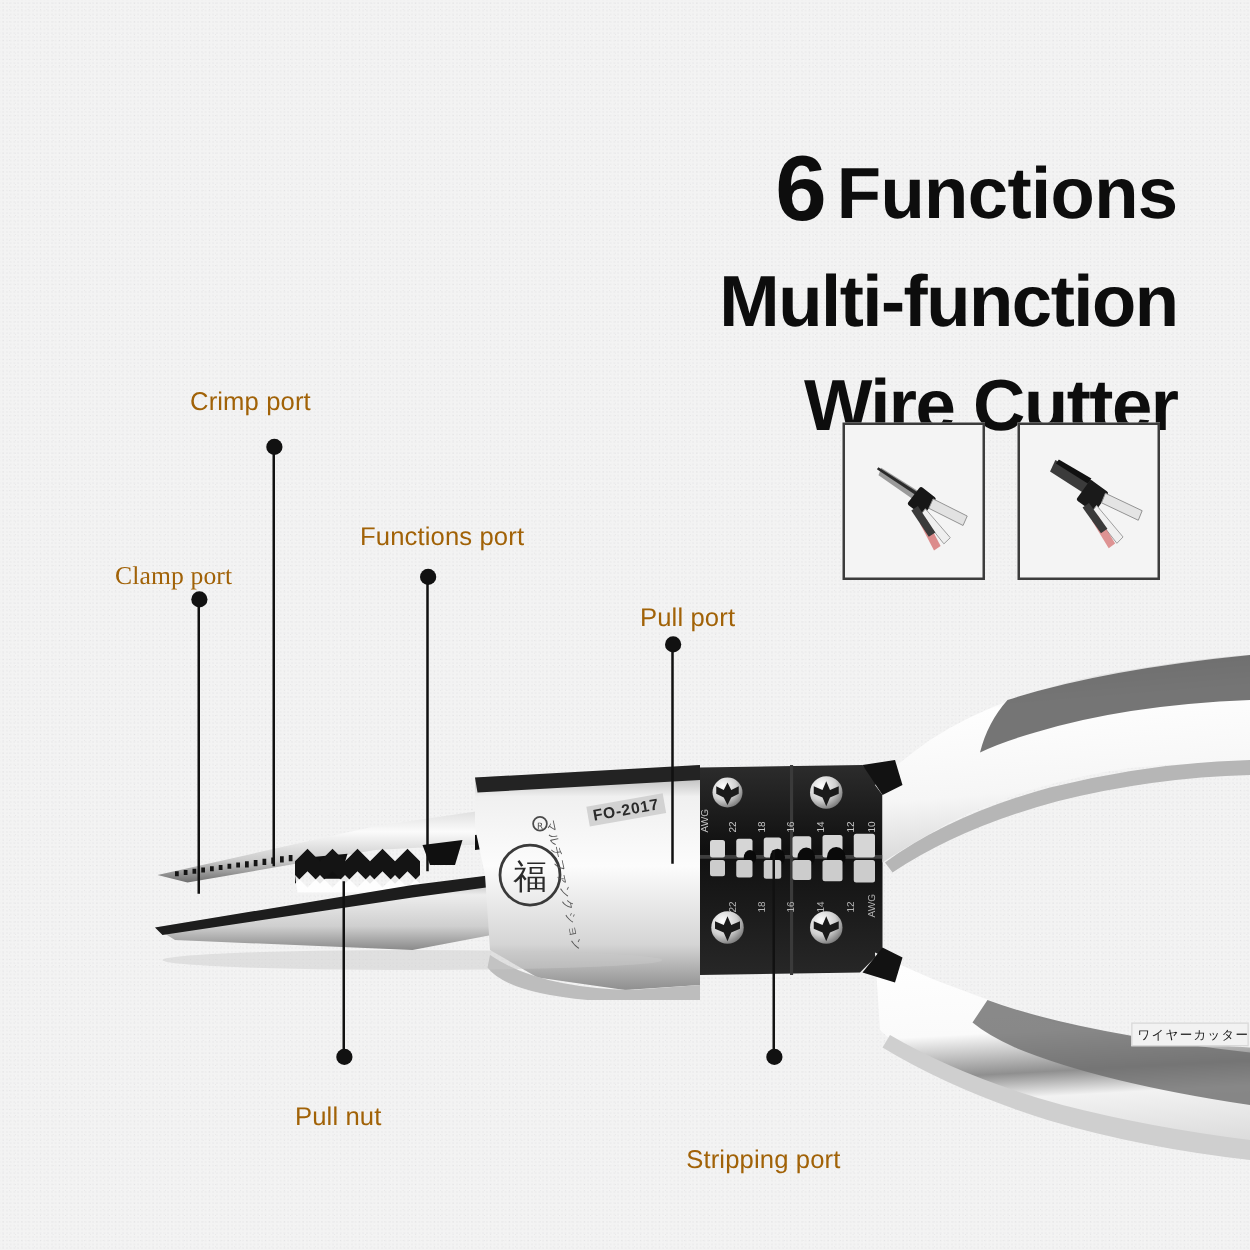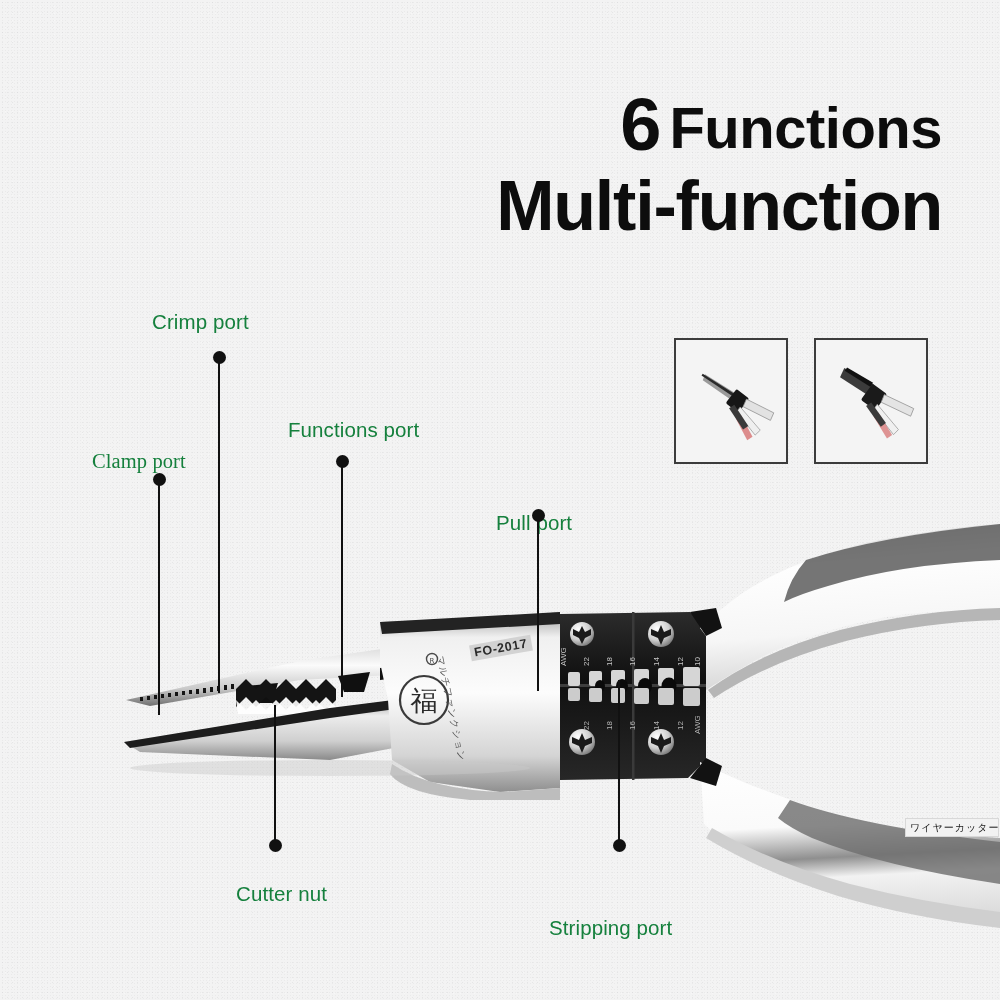--- a/index.html
+++ b/index.html
@@ -27,21 +27,21 @@
       radial-gradient(rgba(255,255,255,0.55) 0.6px, transparent 0.7px),
       radial-gradient(rgba(150,150,158,0.18) 0.5px, transparent 0.6px);
     background-size: 5px 5px, 7px 7px, 3px 3px;
     background-position: 0 0, 2px 3px, 1px 1px;
   }
 
   
   .headline {
     position: absolute;
     right: 58px;
-    top: 88px;
+    top: 114px;
     text-align: right;
     color: #0d0d0d;
     line-height: 1.0;
   }
   .hl-line1 {
     display: block;
     white-space: nowrap;
     font-size: 58px;
     font-weight: 700;
     letter-spacing: -0.5px;
@@ -49,24 +49,24 @@
   .hl-num {
     font-size: 74px;
     font-weight: 700;
     letter-spacing: -1px;
     vertical-align: -2px;
     margin-right: 9px;
   }
   .hl-line2, .hl-line3 {
     display: block;
     white-space: nowrap;
-    font-size: 70px;
+    font-size: 58px;
     font-weight: 700;
     letter-spacing: -1.2px;
-    margin-top: 9px;
+    margin-top: 25px;
   }
 
   
   .thumbs {
     position: absolute;
     left: 674px;
     top: 338px;
     display: flex;
     gap: 26px;
   }
@@ -77,21 +77,21 @@
     border: 2px solid #3c3c3c;
     background: #f4f4f4;
     overflow: hidden;
   }
   .thumb svg { position: absolute; left: 0; top: 0; }
 
   
   .callout-label {
     position: absolute;
     font-size: 20.5px;
-    color: #15803d;
+    color: #a16207;
     white-space: nowrap;
     letter-spacing: 0.1px;
   }
   .leader-line {
     position: absolute;
     width: 2px;
     background: #111111;
   }
   .leader-dot {
     position: absolute;
@@ -333,20 +333,21 @@
   <div class="jp-side">マルチファンクション</div>
   <div class="handle-label">
     <span>ワイヤーカッター</span>
   </div>
 
   <div class="headline">
     <span class="hl-line1">
       <span class="hl-num">6</span><span>Functions</span>
     </span>
     <span class="hl-line2">Multi-function</span>
+    <span class="hl-line3">Wire Cutter</span>
   </div>
 
   <div class="thumbs">
     <div class="thumb">
       <svg width="110" height="122" viewBox="0 0 110 122">
         <g transform="rotate(38 55 61)">
           <path d="M18,56 L56,52 L56,60 L20,62 Z" fill="#9a9a9a"></path>
           <path d="M16,57 L56,53 L56,56 L16,59 Z" fill="#2a2a2a"></path>
           <rect x="52" y="48" width="16" height="18" rx="2" fill="#161616"></rect>
           <path d="M66,50 L96,44 L98,52 L68,58 Z" fill="#e2e2e2" stroke="#8f8f8f" stroke-width="0.7"></path>
@@ -374,24 +375,24 @@
   <div id="callouts">
       <div class="callout-label" style="left: 152px; top: 310px;">Crimp port</div>
       <div class="leader-line" style="left: 218px; top: 363px; height: 330px;"></div>
       <div class="leader-dot" style="left: 212.5px; top: 350.5px;"></div>
       <div class="callout-label" style="left: 92px; top: 450px; font-family: Liberation Serif, serif;">Clamp port</div>
       <div class="leader-line" style="left: 158px; top: 485px; height: 230px;"></div>
       <div class="leader-dot" style="left: 152.5px; top: 472.5px;"></div>
       <div class="callout-label" style="left: 288px; top: 418px;">Functions port</div>
       <div class="leader-line" style="left: 341px; top: 467px; height: 230px;"></div>
       <div class="leader-dot" style="left: 335.5px; top: 454.5px;"></div>
-      <div class="callout-label" style="left: 496px; top: 483px; margin-top: 28px;">Pull port</div>
+      <div class="callout-label" style="left: 512px; top: 483px;">Pull port</div>
       <div class="leader-line" style="left: 537px; top: 521px; height: 170px;"></div>
       <div class="leader-dot" style="left: 531.5px; top: 508.5px;"></div>
-      <div class="callout-label" style="left: 236px; top: 882px;">Cutter nut</div>
+      <div class="callout-label" style="left: 236px; top: 882px;">Pull nut</div>
       <div class="leader-line" style="left: 274px; top: 705px; height: 142px;"></div>
       <div class="leader-dot" style="left: 268.5px; top: 838.5px;"></div>
       <div class="callout-label" style="left: 549px; top: 916px;">Stripping port</div>
       <div class="leader-line" style="left: 618px; top: 680px; height: 167px;"></div>
       <div class="leader-dot" style="left: 612.5px; top: 838.5px;"></div>
     </div>
 
 </div>
 
 </body></html>

